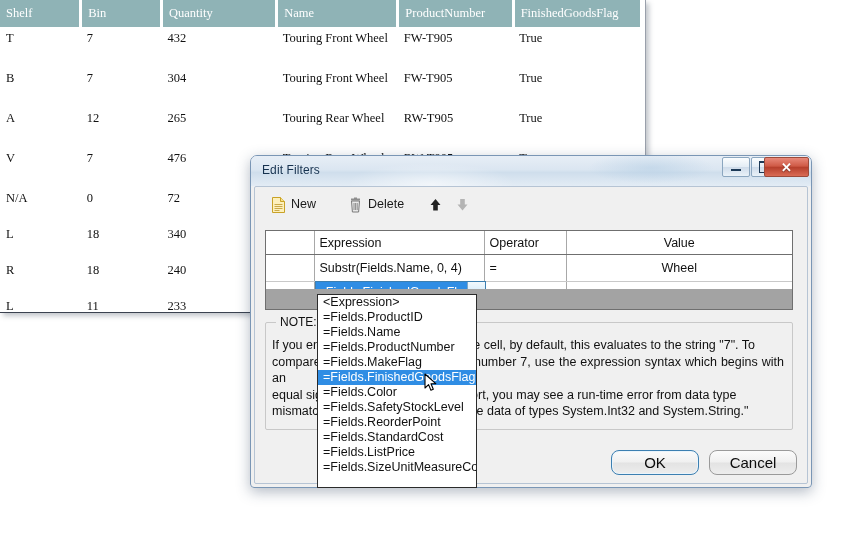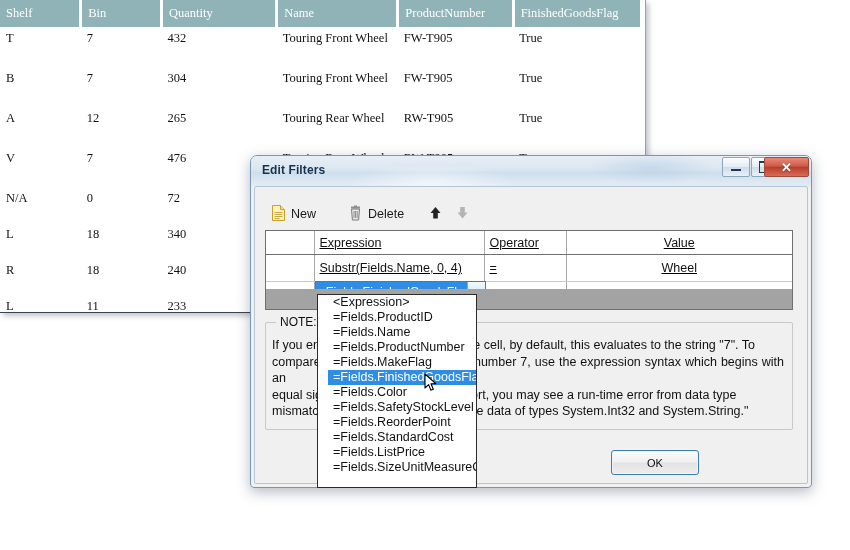--- a/index.html
+++ b/index.html
@@ -77,21 +77,21 @@
   }
   #titlebar-glass {
     position:absolute; inset:0;
     background:
       radial-gradient(120px 30px at 180px 28px, rgba(255,255,255,0.55), rgba(255,255,255,0) 70%),
       radial-gradient(90px 22px at 400px 12px, rgba(170,200,225,0.45), rgba(255,255,255,0) 70%),
       linear-gradient(to bottom, #e7eef6 0%, #dbe6f1 45%, #cfdeec 55%, #e3ecf5 100%);
   }
   #title-text {
     position: absolute; left: 11px; top: 7px;
-    font-size: 12px; color: #16324f; font-weight: bold;
+    font-size: 12px; color: #16324f; font-weight: normal;
     letter-spacing: 0.1px;
   }
   .wbtn {
     position: absolute; top: 1px; height: 20px; width: 28px;
     border: 1px solid #8ba6bf; border-radius: 2px;
     background: linear-gradient(to bottom,#fbfdfe 0%,#e4edf5 48%,#cfdcea 52%,#e9f1f8 100%);
     box-sizing: border-box;
   }
   #btn-min { right: 61px; } #btn-max { right: 32px; }
   #btn-close {
@@ -102,33 +102,33 @@
   .wbtn-glyph { position:absolute; left:0; right:0; top:0; bottom:0;
     display:flex; align-items:center; justify-content:center;
     font-size:11px; color:#1d3a57; }
   #btn-close .wbtn-glyph { color:#ffffff; font-size:13px; font-weight:bold;
     text-shadow: 0 1px 1px rgba(0,0,0,0.35); }
   .minbar { width:10px; height:2px; background:#1d3a57; margin-top:6px; }
   .maxbox { width:10px; height:9px; border:1px solid #1d3a57; border-top-width:2px; }
 
   
   #toolbar { position:absolute; left:12px; top:38px; width:530px; height:32px; }
-  .tb-item { position:absolute; display:flex; align-items:flex-end; gap:5px;
+  .tb-item { position:absolute; display:flex; align-items:flex-start; gap:5px;
     font-size:12.5px; color:#1a1a1a; height:24px; cursor:default; }
   #tb-new { left: 8px; top: 3px; }
   #tb-delete { left: 85px; top: 3px; }
   #tb-up { left: 165px; top: 3px; }
   #tb-down { left: 192px; top: 3px; }
   .ico { width:15px; height:16px; position:relative; flex:0 0 auto; }
 
   
   #grid {
     position: absolute; left: 14px; top: 74px;
     width: 528px; height: 80px;
-    border: 1px solid #6f6f6f; background: #ffffff; box-sizing: border-box; text-decoration: underline;
+    border: 1px solid #6f6f6f; background: #ffffff; box-sizing: border-box;
   }
   #grid-table { border-collapse: collapse; width: 100%; table-layout: fixed; font-size:12.5px; }
   #grid-table th {
     background:#ffffff; color:#111; font-weight:normal; text-align:left;
     padding: 3px 5px; height:17px; border-right:1px solid #a8a8a8;
     border-bottom:1px solid #6f6f6f;
   }
   #grid-table td {
     padding: 3px 5px; height:20px; border-right:1px solid #a8a8a8;
     border-bottom:1px solid #c9c9c9; color:#111; vertical-align:middle;
@@ -174,38 +174,38 @@
   #note-body {
     position:absolute; left:6px; right:8px; top:14px;
     font-size:12.5px; color:#111; line-height:16.5px;
     text-align: justify; text-indent: 0;
   }
   #note-body p { margin:0; text-align:justify; }
 
   
   .dlgbtn {
     position:absolute; bottom:12px; width:88px; height:25px;
-    font-size:11px; color:#0b0b0b; border-radius:3px;
+    font-size:15px; color:#0b0b0b; border-radius:8px;
     display:flex; align-items:center; justify-content:center;
     border:1px solid #9a9a9a;
     background: linear-gradient(to bottom,#fbfbfb 0%,#f0f0f0 48%,#e3e3e3 52%,#ededed 100%);
     box-sizing:border-box;
   }
   #btn-ok { right: 112px; border:1px solid #3c7fb1; box-shadow: inset 0 0 0 1px #eaf4fb; }
   #btn-cancel { right: 14px; }
 
   
   #dropdown {
     position:absolute; left:317px; top:294px; width:160px; height:194px;
     background:#ffffff; border:1px solid #2b2b2b; box-sizing:border-box;
     overflow:hidden; z-index:50;
   }
   .dd-item {
     font-size:12.5px; color:#111; height:15px; line-height:15px;
-    padding: 0 2px 0 5px; white-space:nowrap; overflow:hidden;margin-left:10px;
+    padding: 0 2px 0 5px; white-space:nowrap; overflow:hidden;
   }
   .dd-item.selected { background:#2f8de4; color:#ffffff; }
   #cursor-arrow { position:absolute; left:424px; top:373px; z-index:60; pointer-events:none; }
 </style>
 </head>
 <body>
 
 <div id="root">
 
   <div id="report-page">
@@ -416,20 +416,21 @@
       <div id="note-legend">NOTE:</div>
       <div id="note-body">
         <p>If you enter the number 7 in the Value cell, by default, this evaluates to the string "7". To</p>
         <p>compare the filter expression to the number 7, use the expression syntax which begins with an</p>
         <p>equal sign (=7). If you preview a report, you may see a run-time error from data type</p>
         <p>mismatch, such as "Failed to compare data of types System.Int32 and System.String."</p>
       </div>
     </div>
 
     <div class="dlgbtn" id="btn-ok">OK</div>
+    <div class="dlgbtn" id="btn-cancel">Cancel</div>
   </div>
 
   <div id="dropdown">
       <div class="dd-item">&lt;Expression&gt;</div>
       <div class="dd-item">=Fields.ProductID</div>
       <div class="dd-item">=Fields.Name</div>
       <div class="dd-item">=Fields.ProductNumber</div>
       <div class="dd-item">=Fields.MakeFlag</div>
       <div class="dd-item selected">=Fields.FinishedGoodsFlag</div>
       <div class="dd-item">=Fields.Color</div>

